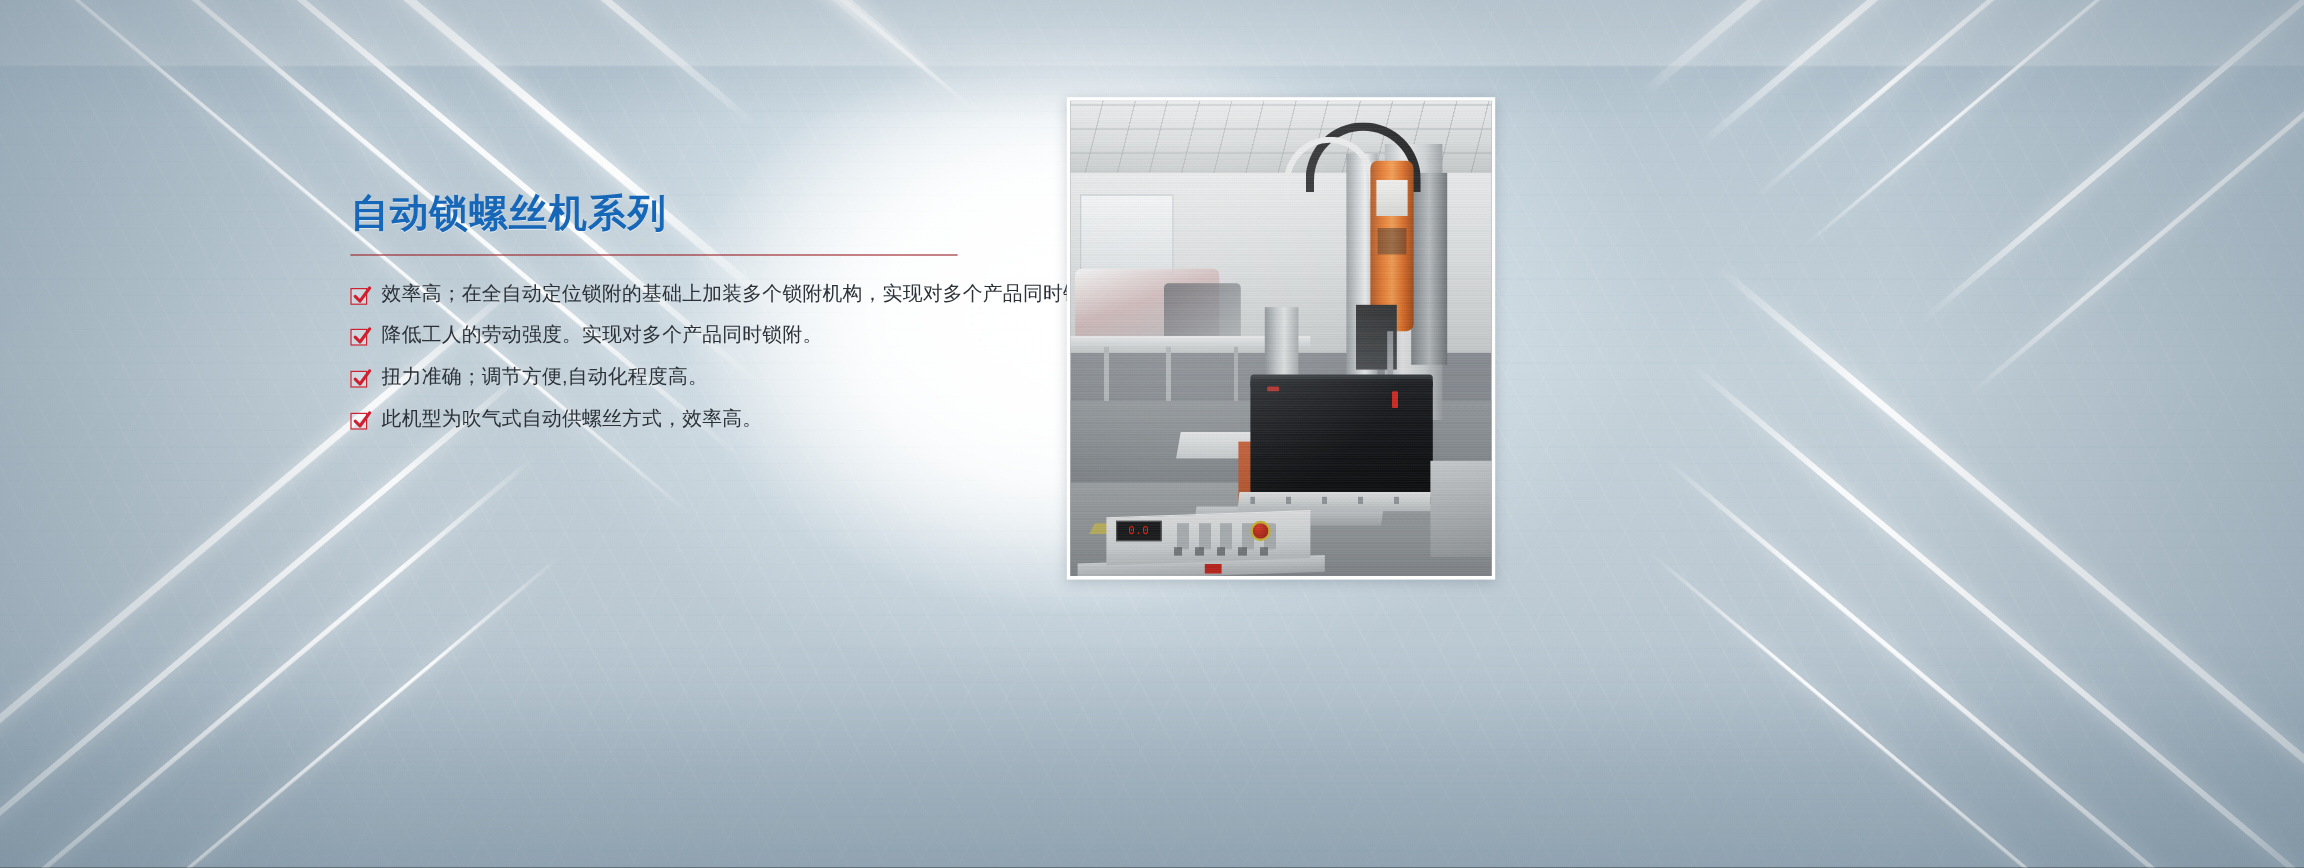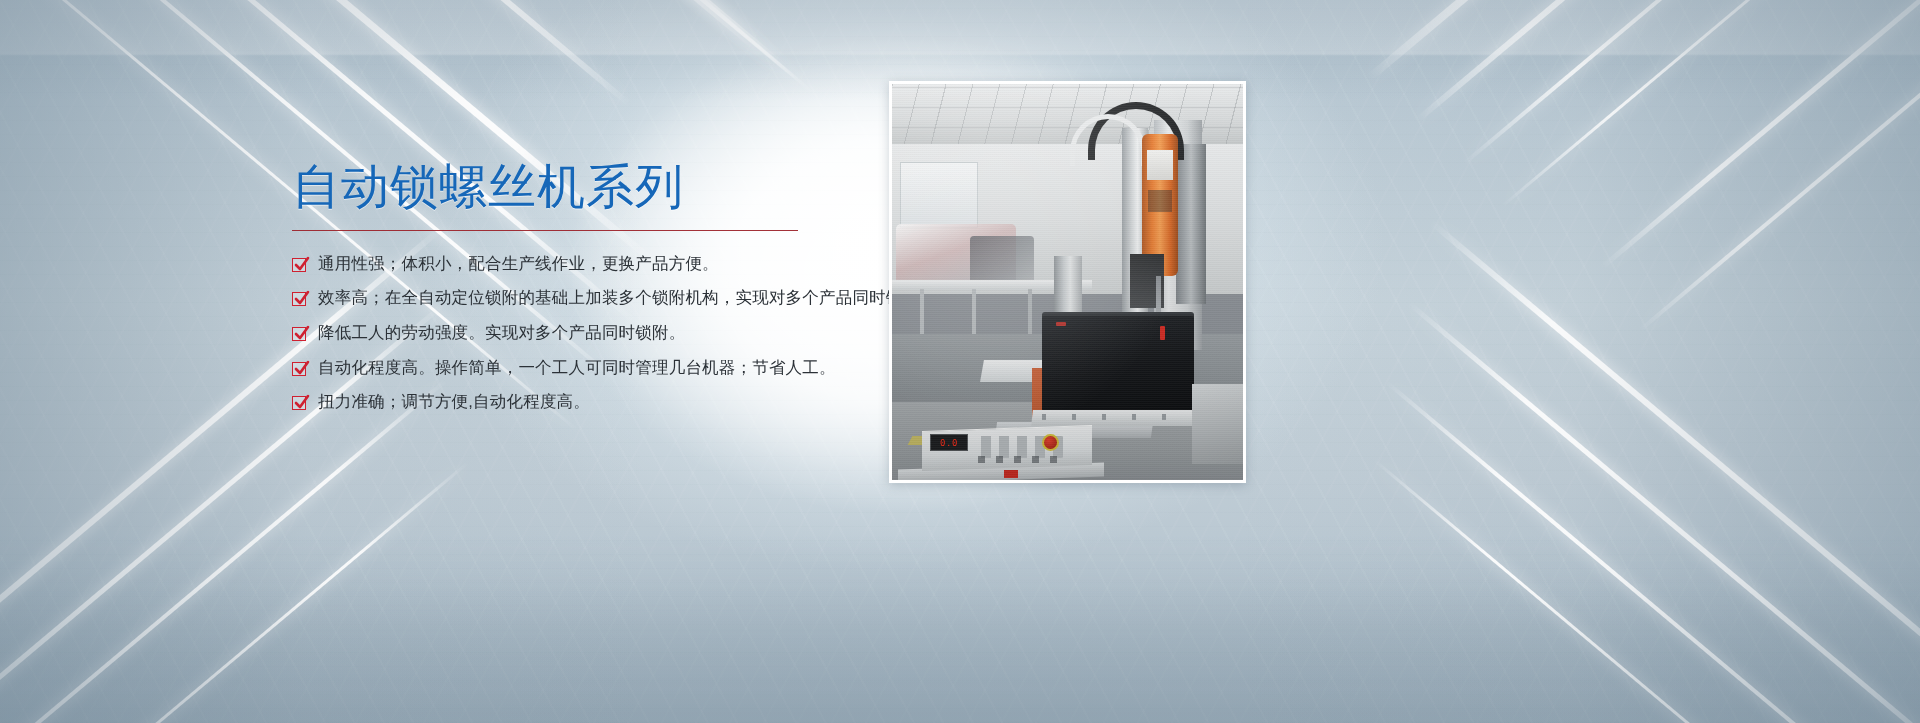--- a/index.html
+++ b/index.html
@@ -66,22 +66,22 @@
   
   .content{ position:absolute; inset:0; }
 
   .text-col{
     position:absolute;
     left:292px; top:160px;
     width:600px;
   }
 
   .title{
-    font-size:48px;
-    font-weight:normal;
+    font-size:32px;
+    font-weight:bold;
     color:#1667b8;
     letter-spacing:1px;
     line-height:1.12;
     white-space:nowrap;
     text-shadow:0 1px 0 rgba(255,255,255,0.55);
   }
 
   .subtitle{
     margin-top:20px;
     font-size:25px;
@@ -282,53 +282,45 @@
       <div class="title">自动锁螺丝机系列</div>
       <div class="divider"></div>
 
       <ul class="bullets">
         <li class="bullet">
           <span class="check-icon">
             <svg viewBox="0 0 17 17">
                 <path d="M3 9 L7 13 L15 2" fill="none" stroke="#cf2030" stroke-width="2.6" stroke-linecap="round" stroke-linejoin="round"></path>
               </svg>
           </span>
-          <span class="bullet-text">通用性强；体积小，配合生产线作业，更换产品方便。</span>
-        </li>
-        <li class="bullet">
-          <span class="check-icon">
-            <svg viewBox="0 0 17 17">
-                <path d="M3 9 L7 13 L15 2" fill="none" stroke="#cf2030" stroke-width="2.6" stroke-linecap="round" stroke-linejoin="round"></path>
-              </svg>
-          </span>
           <span class="bullet-text">效率高；在全自动定位锁附的基础上加装多个锁附机构，实现对多个产品同时锁附。</span>
         </li>
         <li class="bullet">
           <span class="check-icon">
             <svg viewBox="0 0 17 17">
                 <path d="M3 9 L7 13 L15 2" fill="none" stroke="#cf2030" stroke-width="2.6" stroke-linecap="round" stroke-linejoin="round"></path>
               </svg>
           </span>
           <span class="bullet-text">降低工人的劳动强度。实现对多个产品同时锁附。</span>
         </li>
         <li class="bullet">
           <span class="check-icon">
             <svg viewBox="0 0 17 17">
                 <path d="M3 9 L7 13 L15 2" fill="none" stroke="#cf2030" stroke-width="2.6" stroke-linecap="round" stroke-linejoin="round"></path>
               </svg>
           </span>
-          <span class="bullet-text">自动化程度高。操作简单，一个工人可同时管理几台机器；节省人工。</span>
+          <span class="bullet-text">扭力准确；调节方便,自动化程度高。</span>
         </li>
         <li class="bullet">
           <span class="check-icon">
             <svg viewBox="0 0 17 17">
                 <path d="M3 9 L7 13 L15 2" fill="none" stroke="#cf2030" stroke-width="2.6" stroke-linecap="round" stroke-linejoin="round"></path>
               </svg>
           </span>
-          <span class="bullet-text">扭力准确；调节方便,自动化程度高。</span>
+          <span class="bullet-text">此机型为吹气式自动供螺丝方式，效率高。</span>
         </li>
       </ul>
     </div>
 
     <div class="photo-frame">
       <div class="photo" title="单头单Y自动锁螺丝机实拍图">
         <div class="ph-ceiling"></div>
         <div class="ph-ceil-grid"></div>
         <div class="ph-wall"></div>
         <div class="ph-back-win"></div>

